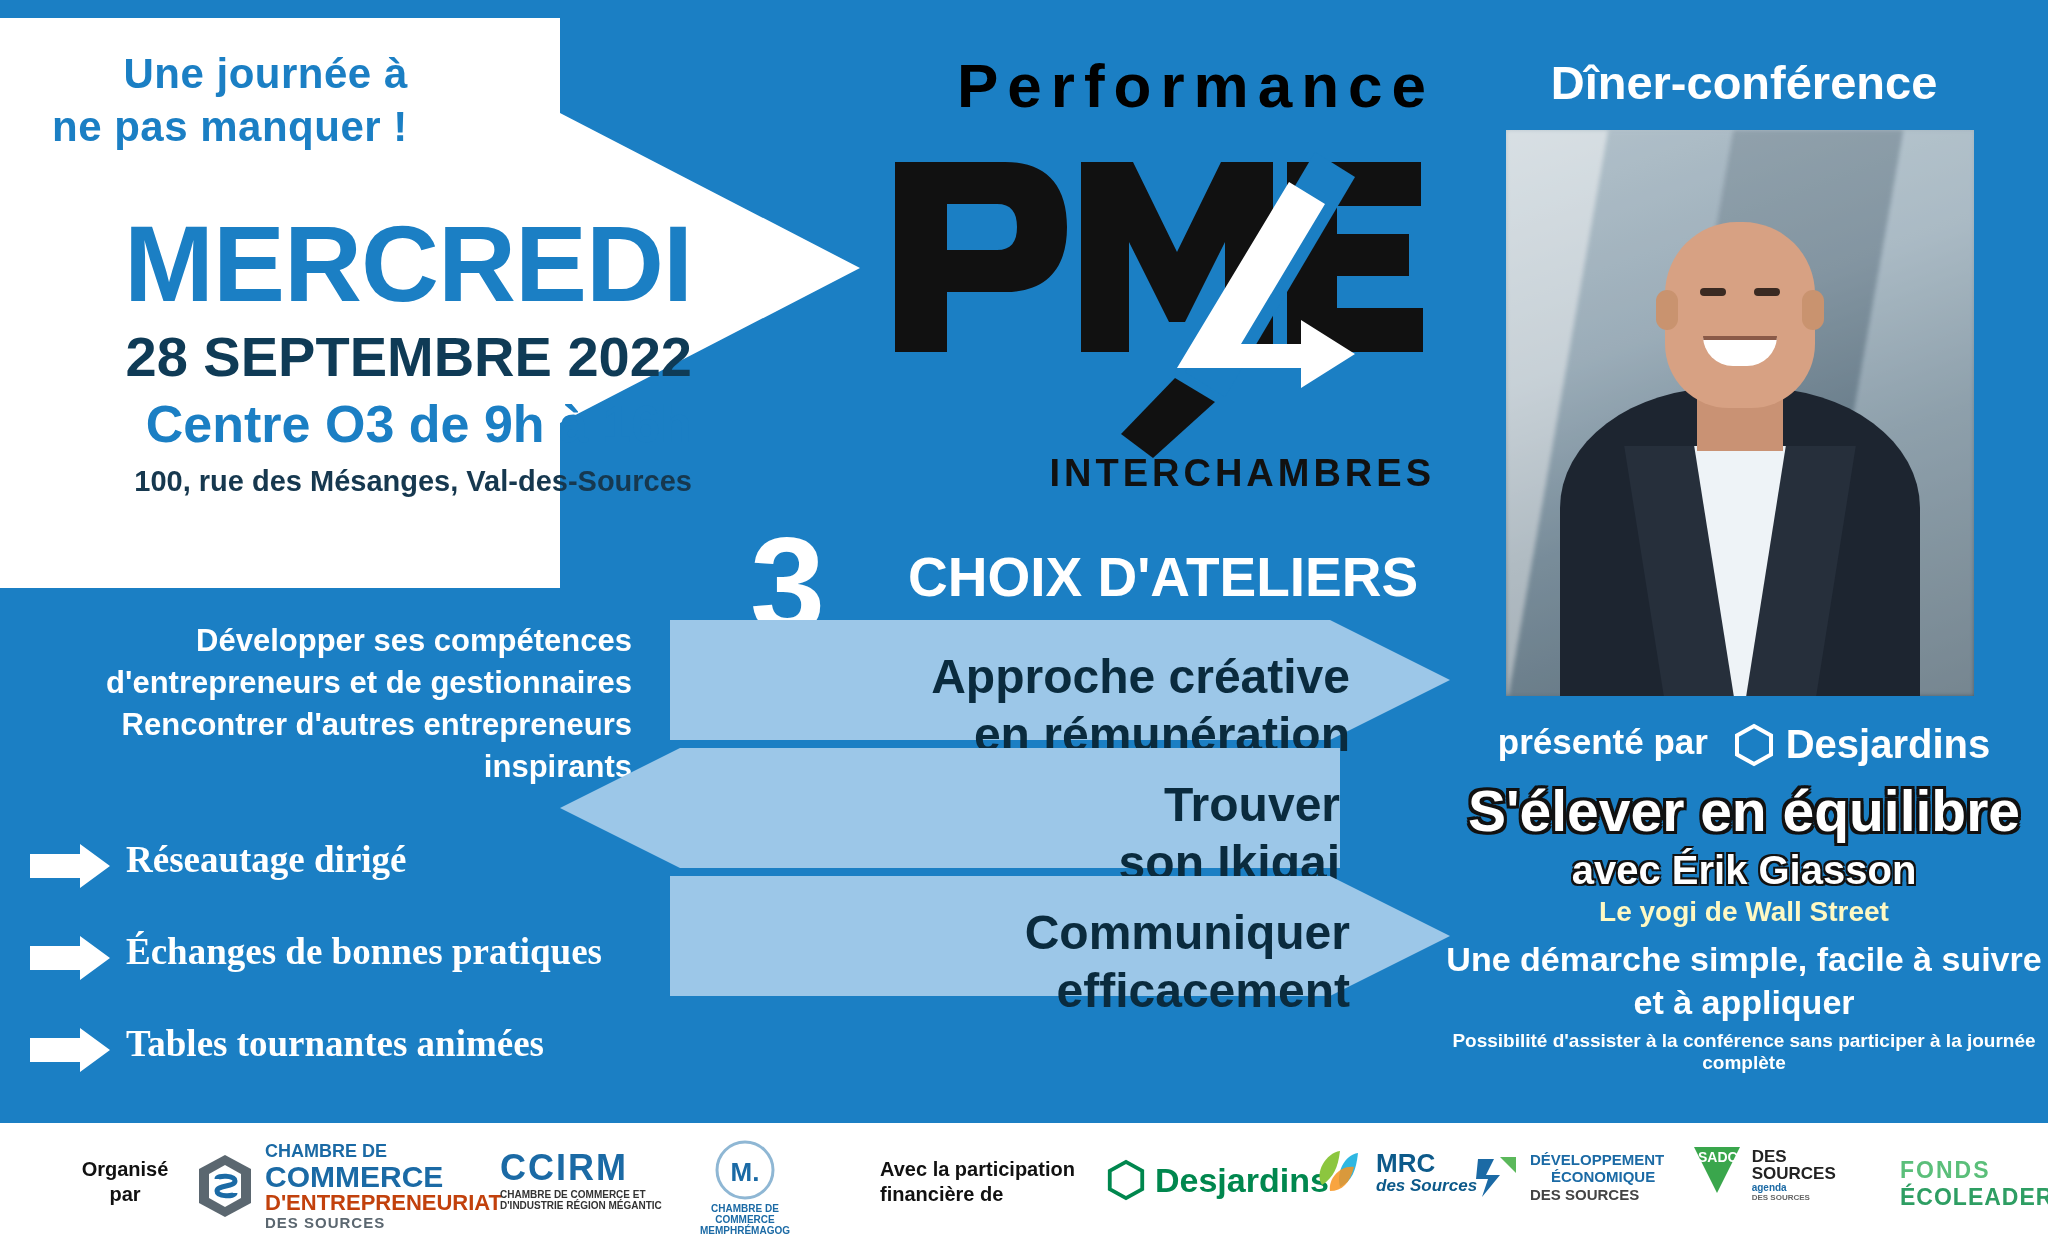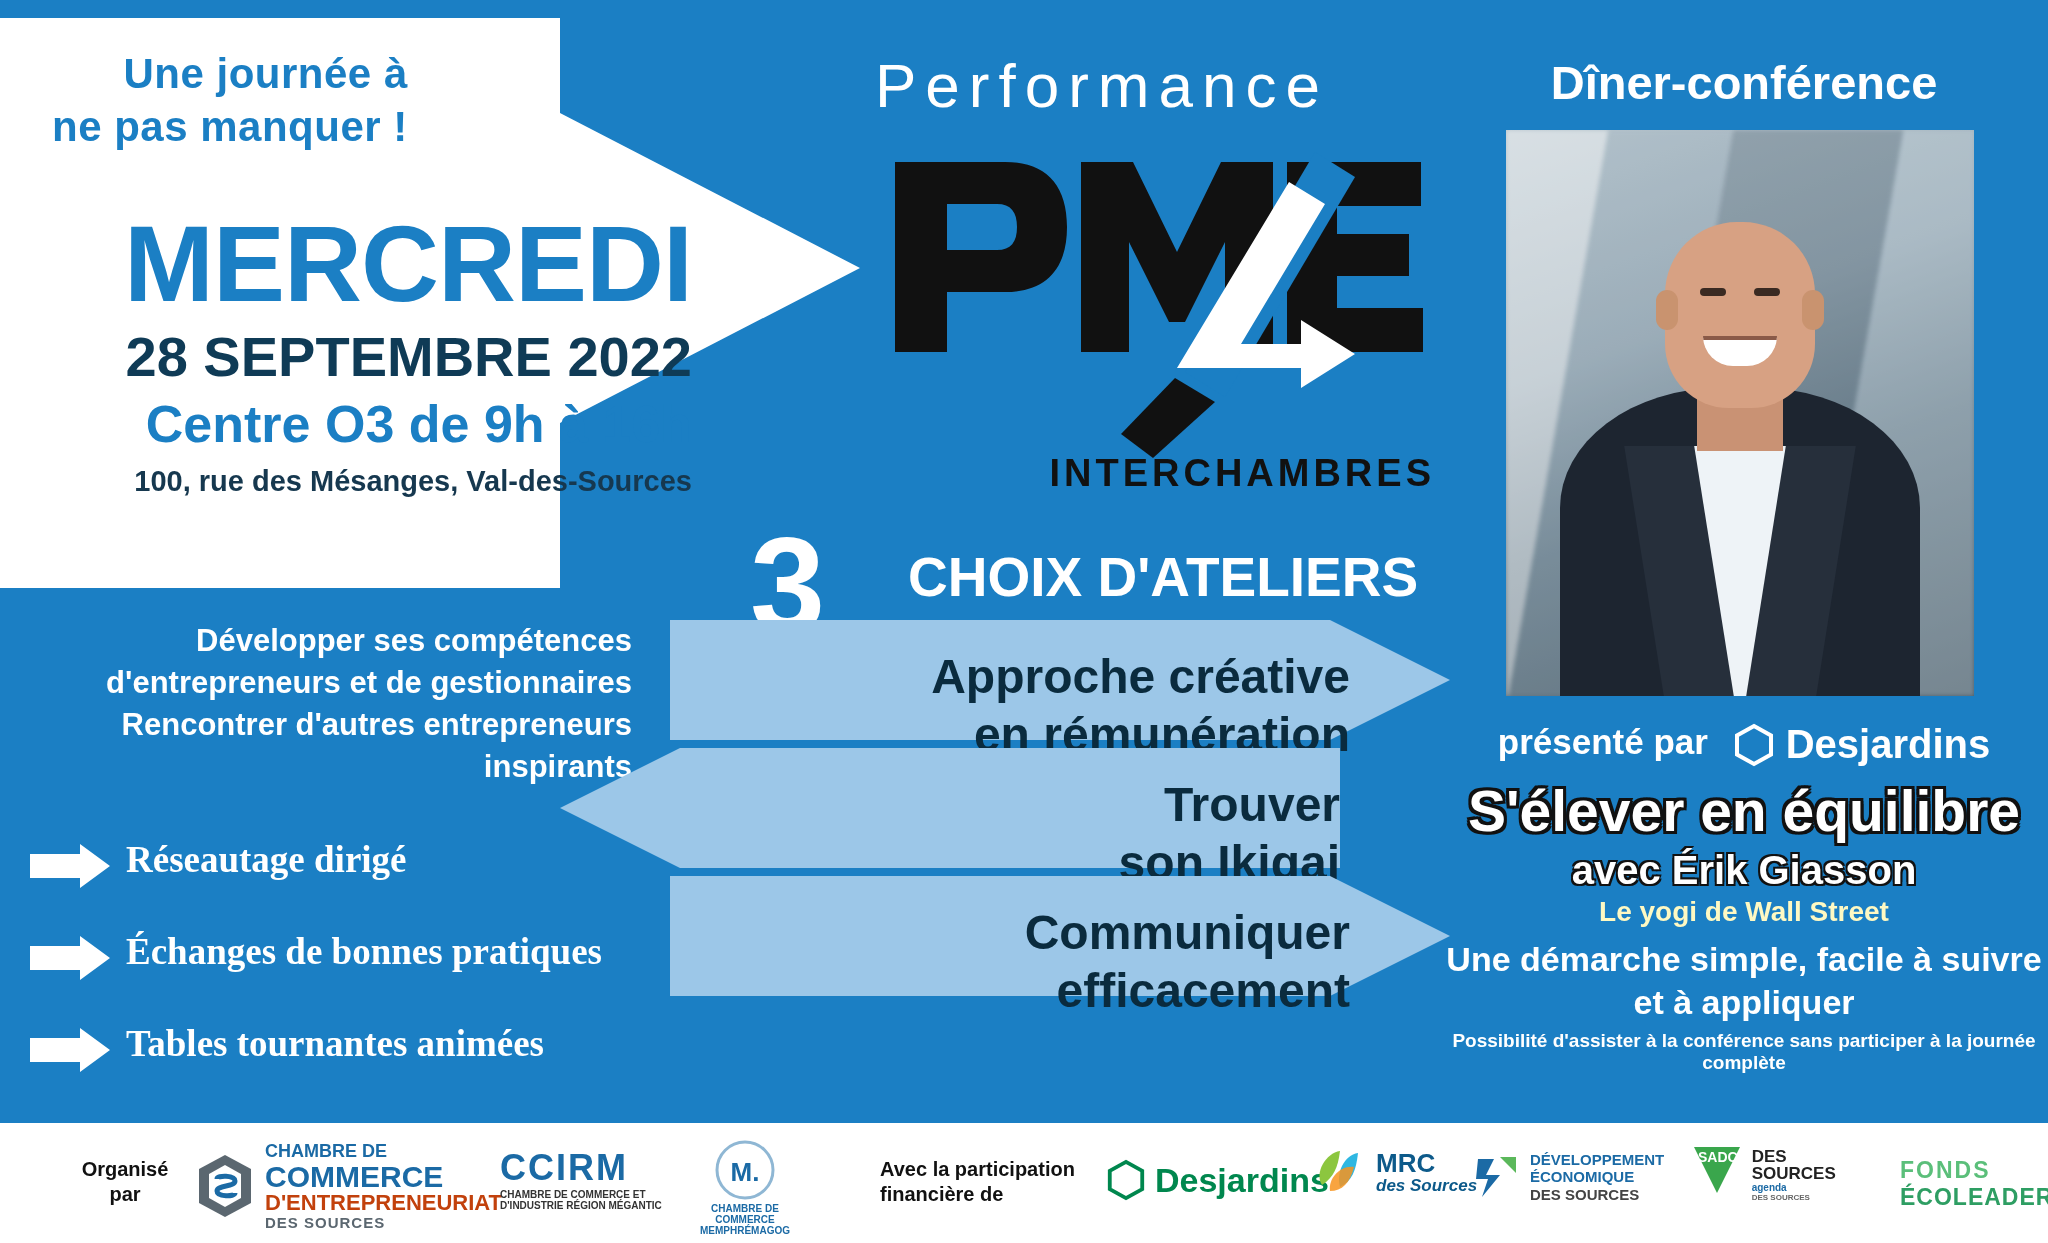--- a/index.html
+++ b/index.html
@@ -61,22 +61,22 @@
     color:#ffffff;font-size:37px;font-weight:bold;white-space:nowrap;
   }
 
   
   .center-col{position:absolute;left:690px;top:0;width:760px;height:1100px;}
 
   .logo-perf{
     position:absolute;left:185px;top:50px;width:560px;height:460px;
   }
   .logo-perf .word{
-    position:absolute;left:0;top:0;width:560px;text-align:left;
-    color:#ffffff;font-size:62px;font-weight:normal;letter-spacing:9px;
+    position:absolute;left:0;top:0;width:560px;text-align:right;
+    color:#000000;font-size:62px;font-weight:bold;letter-spacing:9px;
   }
   .logo-perf .interchambres{
     position:absolute;left:0;top:402px;width:560px;text-align:right;
     color:#111111;font-size:38px;font-weight:bold;letter-spacing:4px;
   }
 
   .choix{
     position:absolute;left:0px;top:535px;width:760px;height:90px;
   }
   .choix .num{
@@ -415,21 +415,21 @@
       </div>
     </div>
 
     <div class="logo-box" style="left:1470px;top:28px;">
       <svg width="52" height="52" viewBox="0 0 52 52">
         <path d="M8,8 L24,8 L16,24 L30,24 L12,46 L18,28 L6,28 Z" fill="#1b6aa5"></path>
         <path d="M30,6 L46,6 L46,22 Z" fill="#5bb85b"></path>
       </svg>
       <div style="margin-left:8px;">
         <div style="font-size:15px;font-weight:bold;color:#1b6aa5;line-height:1.15;">DÉVELOPPEMENT</div>
-        <div style="font-size:15px;font-weight:bold;color:#1b6aa5;line-height:1.15;">ÉCONOMIQUE</div>
+        <div style="font-size:15px;font-weight:bold;color:#1b6aa5;line-height:1.15;margin-left:21px;">ÉCONOMIQUE</div>
         <div style="font-size:15px;font-weight:bold;color:#444;line-height:1.15;">DES SOURCES</div>
       </div>
     </div>
 
     <div class="logo-box" style="left:1690px;top:20px;">
       <svg width="54" height="64" viewBox="0 0 54 64">
         <path d="M4,4 L50,4 L27,50 Z" fill="#3aa64c"></path>
       </svg>
       <div style="margin-left:-40px;">
         <div style="font-size:14px;font-weight:bold;color:#ffffff;position:relative;top:-18px;left:-6px;">SADC</div>

